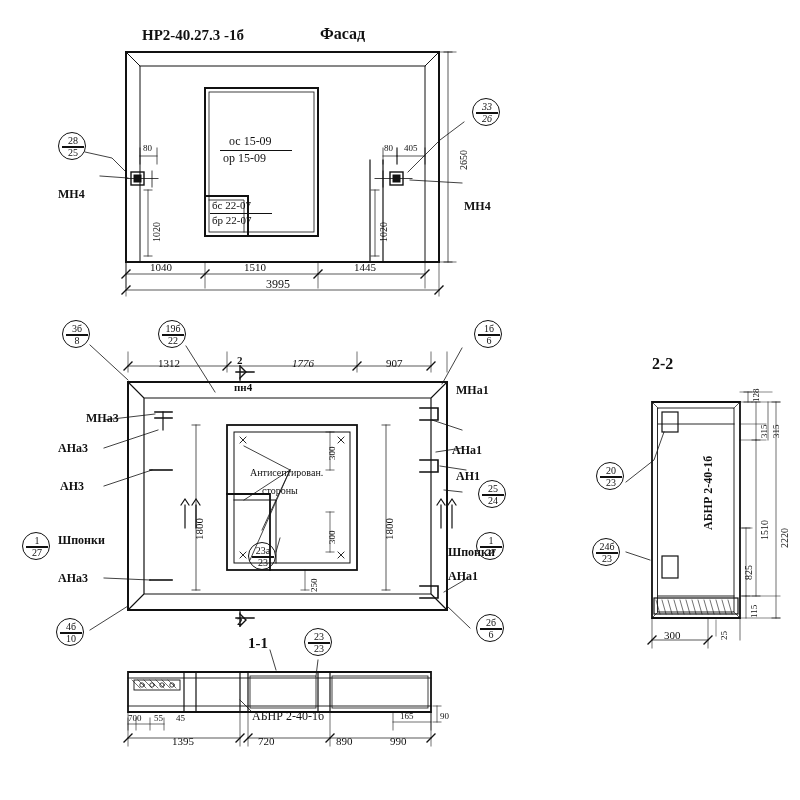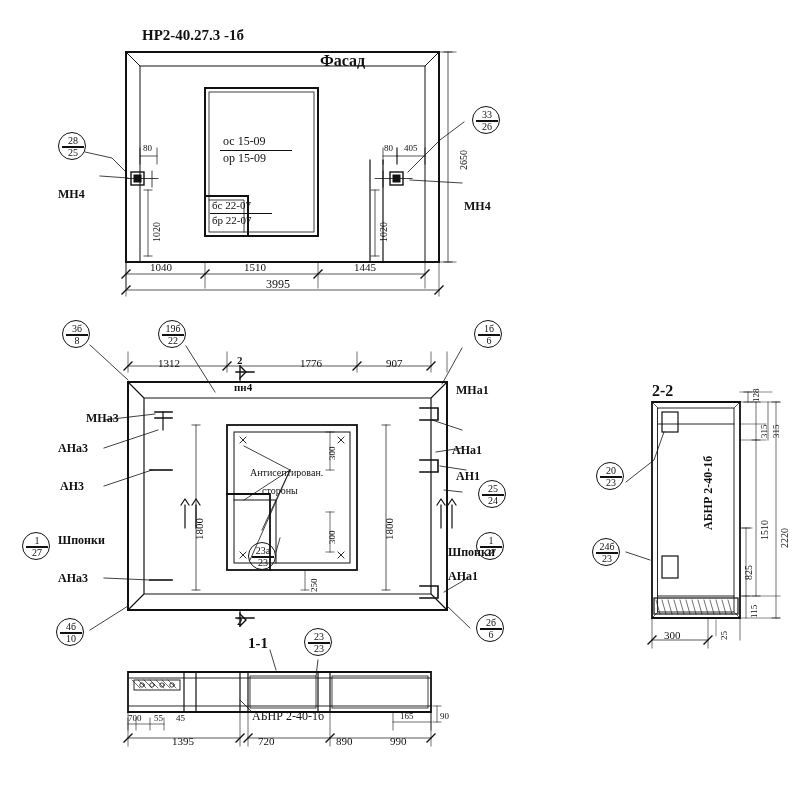--- a/index.html
+++ b/index.html
@@ -7,21 +7,21 @@
        font-family:"Liberation Serif", serif; color:#111;}
   .sheet{position:absolute;left:0;top:0;width:800px;height:800px;}
   svg{position:absolute;left:0;top:0;width:800px;height:800px;}
   .lbl{position:absolute;white-space:nowrap;font-family:"Liberation Serif",serif;
        color:#111;line-height:1;}
   .t9{font-size:9px;}
   .t10{font-size:10px;}
   .t11{font-size:11px;}
   .t12{font-size:12px;}
   .t15{font-size:15px;font-weight:bold;}
-  .t16{font-size:16px;font-weight:bold;margin-top:27px;}
+  .t16{font-size:16px;font-weight:bold;}
   .b{font-weight:bold;}
   .rot90{transform:rotate(-90deg);transform-origin:0 0;}
   .bub{position:absolute;width:28px;height:28px;border:1.6px solid #111;border-radius:50%;
        box-sizing:border-box;}
   .bub .top,.bub .bot{position:absolute;left:0;width:28px;text-align:center;font-size:10px;}
   .bub .top{top:2px;}
   .bub .bot{top:14px;}
   .bub .ln{position:absolute;left:3px;top:13.2px;width:22px;height:1.4px;background:#111;}
 </style>
 </head>
@@ -201,21 +201,21 @@
     <path d="M716 620 L716 636" stroke-width="0.5"></path>
 
     <path d="M626 482 L654 460 L664 432" stroke-width="0.8"></path>
     <path d="M626 552 L650 560" stroke-width="0.8"></path>
   </g>
 </svg>
 
 <div class="lbl t15" style="left:142px;top:28px;">НР2-40.27.3 -1б</div>
 <div class="lbl t16" style="left:320px;top:26px;">Фасад</div>
 
-<div class="lbl t12" style="left:223px;top:135px;text-align:center;">ос 15-09</div>
+<div class="lbl t12" style="left:229px;top:135px;text-align:center;">ос 15-09</div>
 <div style="position:absolute;left:220px;top:150px;width:72px;height:1px;background:#111;"></div>
 <div class="lbl t12" style="left:223px;top:152px;">ор 15-09</div>
 
 <div class="lbl t11" style="left:212px;top:200px;">бс 22-07</div>
 <div style="position:absolute;left:210px;top:213px;width:62px;height:1px;background:#111;"></div>
 <div class="lbl t11" style="left:212px;top:215px;">бр 22-07</div>
 
 <div class="lbl t12 b" style="left:58px;top:188px;">МН4</div>
 <div class="lbl t12 b" style="left:464px;top:200px;">МН4</div>
 
@@ -230,29 +230,29 @@
 <div class="lbl t11" style="left:150px;top:262px;">1040</div>
 <div class="lbl t11" style="left:244px;top:262px;">1510</div>
 <div class="lbl t11" style="left:354px;top:262px;">1445</div>
 <div class="lbl t12" style="left:266px;top:278px;">3995</div>
 
 <div class="bub" style="left:58px;top:132px;">
   <div class="top">28</div>
   <div class="ln"></div>
   <div class="bot">25</div>
 </div>
-<div class="bub" style="left:472px;top:106px;">
+<div class="bub" style="left:472px;top:98px;font-style:italic;">
   <div class="top">33</div>
   <div class="ln"></div>
   <div class="bot">26</div>
 </div>
 
 
 <div class="lbl t11" style="left:158px;top:358px;">1312</div>
-<div class="lbl t11" style="left:300px;top:358px;">1776</div>
+<div class="lbl t11" style="left:292px;top:358px;font-style:italic;">1776</div>
 <div class="lbl t11" style="left:386px;top:358px;">907</div>
 
 <div class="lbl t11 b" style="left:237px;top:355px;">2</div>
 <div class="lbl t11 b" style="left:237px;top:616px;">2</div>
 
 <div class="lbl t11 b" style="left:234px;top:382px;">пн4</div>
 
 <div class="lbl t10" style="left:250px;top:468px;">Антисептирован.</div>
 <div class="lbl t10" style="left:262px;top:486px;">стороны</div>
 

